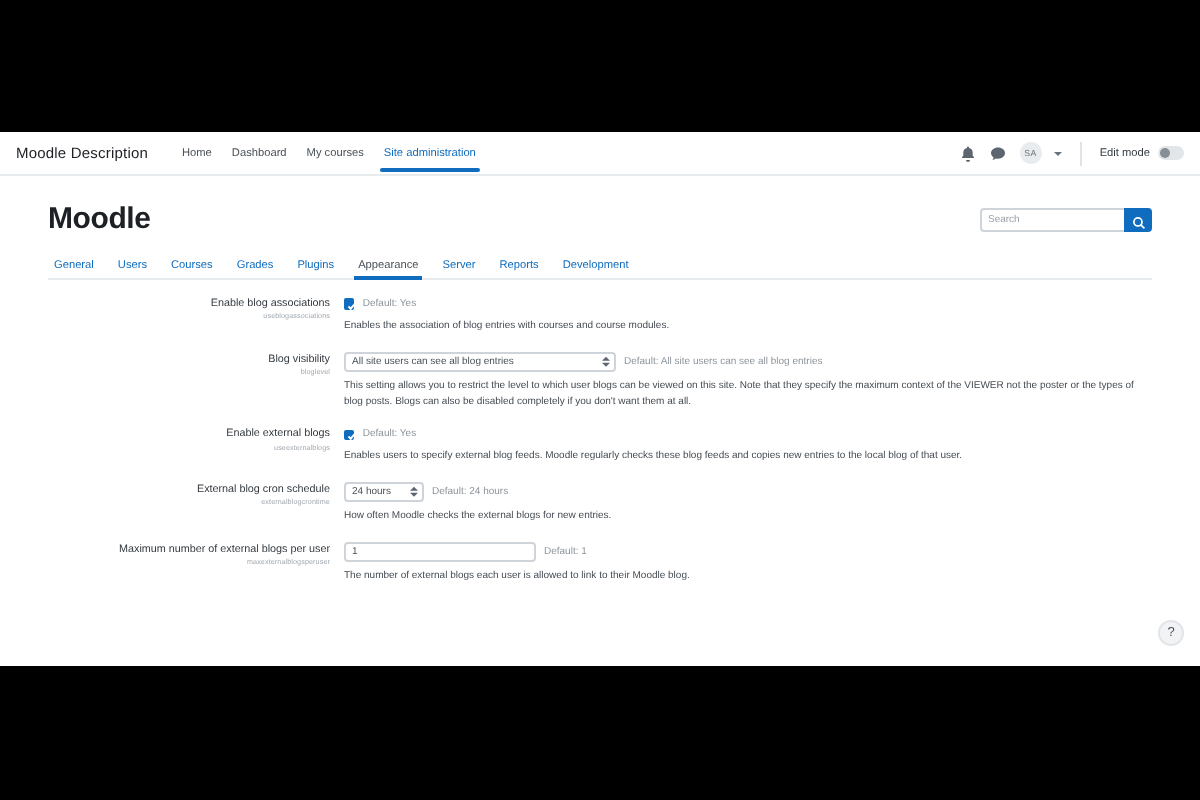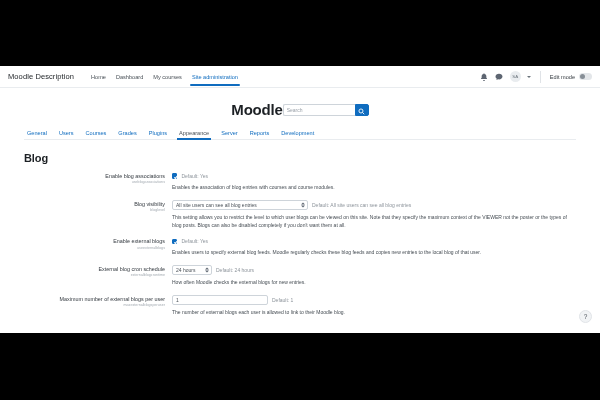--- a/index.html
+++ b/index.html
@@ -151,21 +151,21 @@
 
   
   .page {
     position: relative;
     padding: 0 24px;
     box-sizing: border-box;
   }
   .page-head {
     display: flex;
     align-items: flex-start;
-    justify-content: center;
+    justify-content: space-between;
     padding-top: 14px;
   }
   .site-title {
     font-size: 15px;
     font-weight: 700;
     color: #1d2125;
     letter-spacing: -0.2px;
     line-height: 1;
   }
 
@@ -447,21 +447,20 @@
         <div class="tab">Users</div>
         <div class="tab">Courses</div>
         <div class="tab">Grades</div>
         <div class="tab">Plugins</div>
         <div class="tab active">Appearance</div>
         <div class="tab">Server</div>
         <div class="tab">Reports</div>
         <div class="tab">Development</div>
       </div>
 
-      <div class="section-title">Blog</div>
 
       <div class="settings">
 
         <div class="setting-row">
           <div class="setting-label">
             <div class="setting-name">Enable blog associations</div>
             <div class="setting-key">useblogassociations</div>
           </div>
           <div class="setting-control">
             <div class="control-line">

